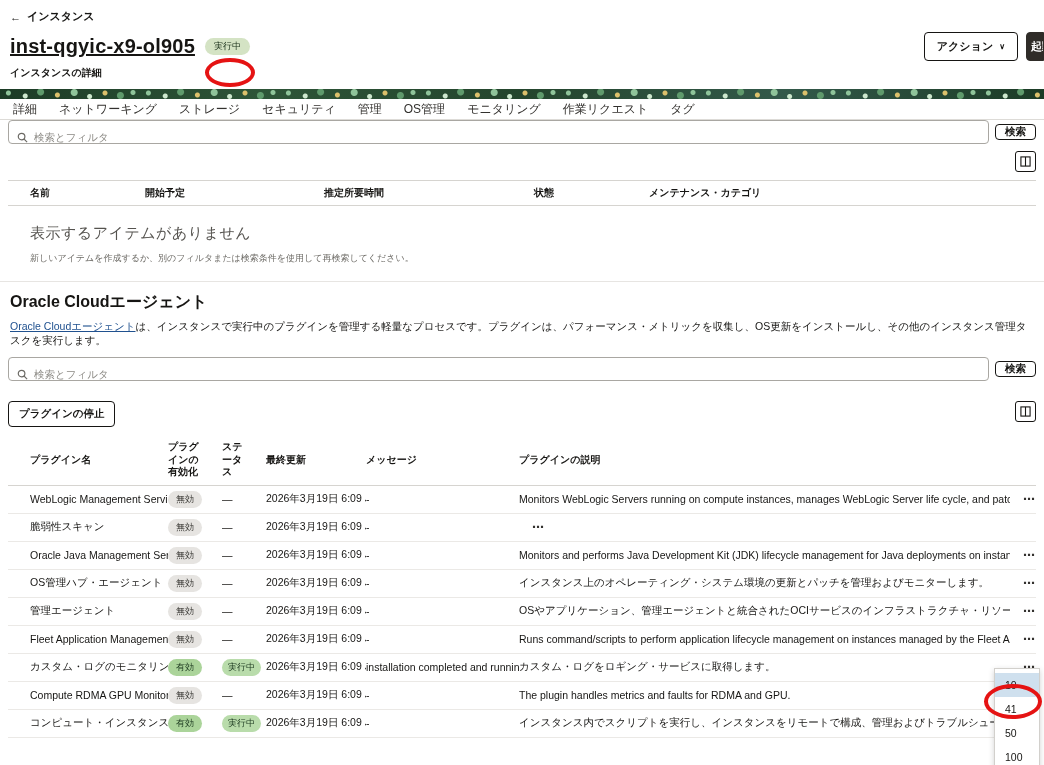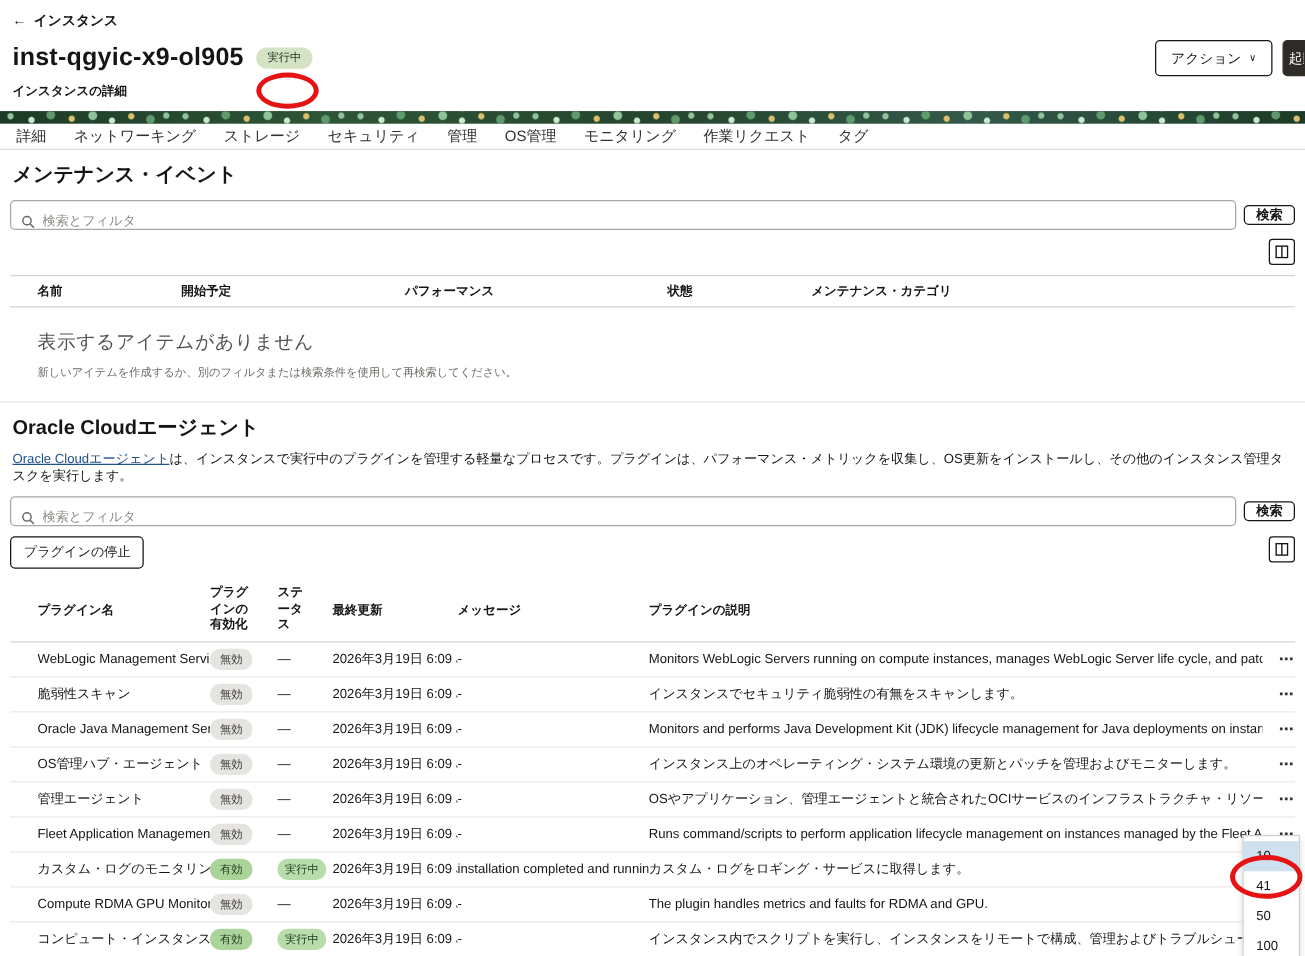--- a/index.html
+++ b/index.html
@@ -3,26 +3,26 @@
 <meta charset="utf-8">
 <style>
   * { margin:0; padding:0; box-sizing:border-box; }
   html,body { background:#fff; }
   body { font-family:"Liberation Sans","DejaVu Sans",sans-serif; color:#161513; }
   .page { position:relative; width:1044px; height:765px; background:#fff; overflow:hidden; }
 
   
   .breadcrumb { display:flex; align-items:center; gap:6px; padding:9px 0 0 10px; font-size:11px; font-weight:bold; cursor:pointer; }
   .title-row { display:flex; align-items:center; padding:8px 0 0 10px; }
-  .page-title { font-size:20px; font-weight:bold; letter-spacing:0.2px; }
+  .page-title { font-size:20px; font-weight:bold; letter-spacing:0.2px;text-decoration:underline; }
   .pill { display:inline-block; border-radius:9px; padding:2px 9px; font-size:9px; }
   .pill.green-soft { background:#d4e3c4; color:#20361f; margin-left:10px; }
   .subtitle { padding:5px 0 0 10px; font-size:10px; font-weight:bold; }
   .header-actions { margin-left:auto; display:flex; gap:8px; margin-right:0; }
-  .btn { display:inline-flex; align-items:center; justify-content:center; gap:6px; border:1px solid #161513; background:#fff; color:#161513; font-size:11px; font-weight:normal; padding:6px 12px; border-radius:4px; cursor:pointer; white-space:nowrap; }
+  .btn { display:inline-flex; align-items:center; justify-content:center; gap:6px; border:1px solid #161513; background:#fff; color:#161513; font-size:11px; font-weight:bold; padding:6px 12px; border-radius:4px; cursor:pointer; white-space:nowrap; }
   .btn.dark { background:#2f2c28; color:#fff; border-color:#2f2c28; }
   .btn-clipped { width:18px; overflow:hidden; justify-content:flex-start; padding:6px 4px; border-radius:4px 0 0 4px; }
   .caret { font-size:8px; line-height:1; }
 
   
   .banner { margin-top:9px; height:10px; width:100%;
     background-color:#27492f;
     background-image:
       radial-gradient(circle at 6% 40%, #8fc49a 0 2px, transparent 3px),
       radial-gradient(circle at 18% 70%, #cde7cd 0 2px, transparent 3px),
@@ -123,21 +123,20 @@
     <span class="tab">ストレージ</span>
     <span class="tab">セキュリティ</span>
     <span class="tab">管理</span>
     <span class="tab">OS管理</span>
     <span class="tab">モニタリング</span>
     <span class="tab">作業リクエスト</span>
     <span class="tab">タグ</span>
   </nav>
 
   <section class="section">
-    <h2 class="section-title">メンテナンス・イベント</h2>
     <div class="search-row">
       <div class="search-box">
         <svg width="11" height="11" viewBox="0 0 12 12">
             <circle cx="5" cy="5" r="3.6" fill="none" stroke="#6b6964" stroke-width="1.3"></circle>
             <line x1="7.8" y1="7.8" x2="11" y2="11" stroke="#6b6964" stroke-width="1.3"></line>
           </svg>
         <input type="text" placeholder="検索とフィルタ" style="">
       </div>
       <button class="btn search-btn">検索</button>
     </div>
@@ -145,21 +144,21 @@
       <button class="icon-btn">
         <svg width="11" height="11" viewBox="0 0 12 12">
             <rect x="1" y="1" width="10" height="10" fill="none" stroke="#161513" stroke-width="1.2"></rect>
             <line x1="6" y1="1" x2="6" y2="11" stroke="#161513" stroke-width="1.2"></line>
           </svg>
       </button>
     </div>
     <div class="m-head">
       <span class="m-c1">名前</span>
       <span class="m-c2">開始予定</span>
-      <span class="m-c3">パフォーマンス</span>
+      <span class="m-c3">推定所要時間</span>
       <span class="m-c4">状態</span>
       <span class="m-c5">メンテナンス・カテゴリ</span>
     </div>
     <div class="empty-title">表示するアイテムがありません</div>
     <div class="empty-caption">新しいアイテムを作成するか、別のフィルタまたは検索条件を使用して再検索してください。</div>
   </section>
 
   <hr class="section-sep">
 
   <section class="section">
@@ -170,21 +169,21 @@
       <div class="search-box">
         <svg width="11" height="11" viewBox="0 0 12 12">
             <circle cx="5" cy="5" r="3.6" fill="none" stroke="#6b6964" stroke-width="1.3"></circle>
             <line x1="7.8" y1="7.8" x2="11" y2="11" stroke="#6b6964" stroke-width="1.3"></line>
           </svg>
         <input type="text" placeholder="検索とフィルタ" style="">
       </div>
       <button class="btn search-btn">検索</button>
     </div>
 
-    <div class="stop-row" style="margin-top:8px;">
+    <div class="stop-row" style="margin-top:20px;">
       <button class="btn" style="font-size:10.5px; padding:5px 10px;">プラグインの停止</button>
       <button class="icon-btn">
         <svg width="11" height="11" viewBox="0 0 12 12">
             <rect x="1" y="1" width="10" height="10" fill="none" stroke="#161513" stroke-width="1.2"></rect>
             <line x1="6" y1="1" x2="6" y2="11" stroke="#161513" stroke-width="1.2"></line>
           </svg>
       </button>
     </div>
 
     <div class="p-grid p-head">
@@ -205,21 +204,20 @@
       <span class="p-c-msg cell">-</span>
       <span class="p-c-desc cell">Monitors WebLogic Servers running on compute instances, manages WebLogic Server life cycle, and patches WebLogic domains.</span>
       <span class="p-c-act dots">⋯</span>
     </div>
     <div class="p-grid p-row">
       <span class="p-c-name cell">脆弱性スキャン</span>
       <span class="p-c-en"><span class="pill gray">無効</span></span>
       <span class="p-c-st dash">—</span>
       <span class="p-c-upd cell">2026年3月19日 6:09 JST</span>
       <span class="p-c-msg cell">-</span>
-      <span class="p-c-desc cell">インスタンスでセキュリティ脆弱性の有無をスキャンします。</span>
       <span class="p-c-act dots">⋯</span>
     </div>
     <div class="p-grid p-row">
       <span class="p-c-name cell">Oracle Java Management Service</span>
       <span class="p-c-en"><span class="pill gray">無効</span></span>
       <span class="p-c-st dash">—</span>
       <span class="p-c-upd cell">2026年3月19日 6:09 JST</span>
       <span class="p-c-msg cell">-</span>
       <span class="p-c-desc cell">Monitors and performs Java Development Kit (JDK) lifecycle management for Java deployments on instances managed by the Java Management service.</span>
       <span class="p-c-act dots">⋯</span>

